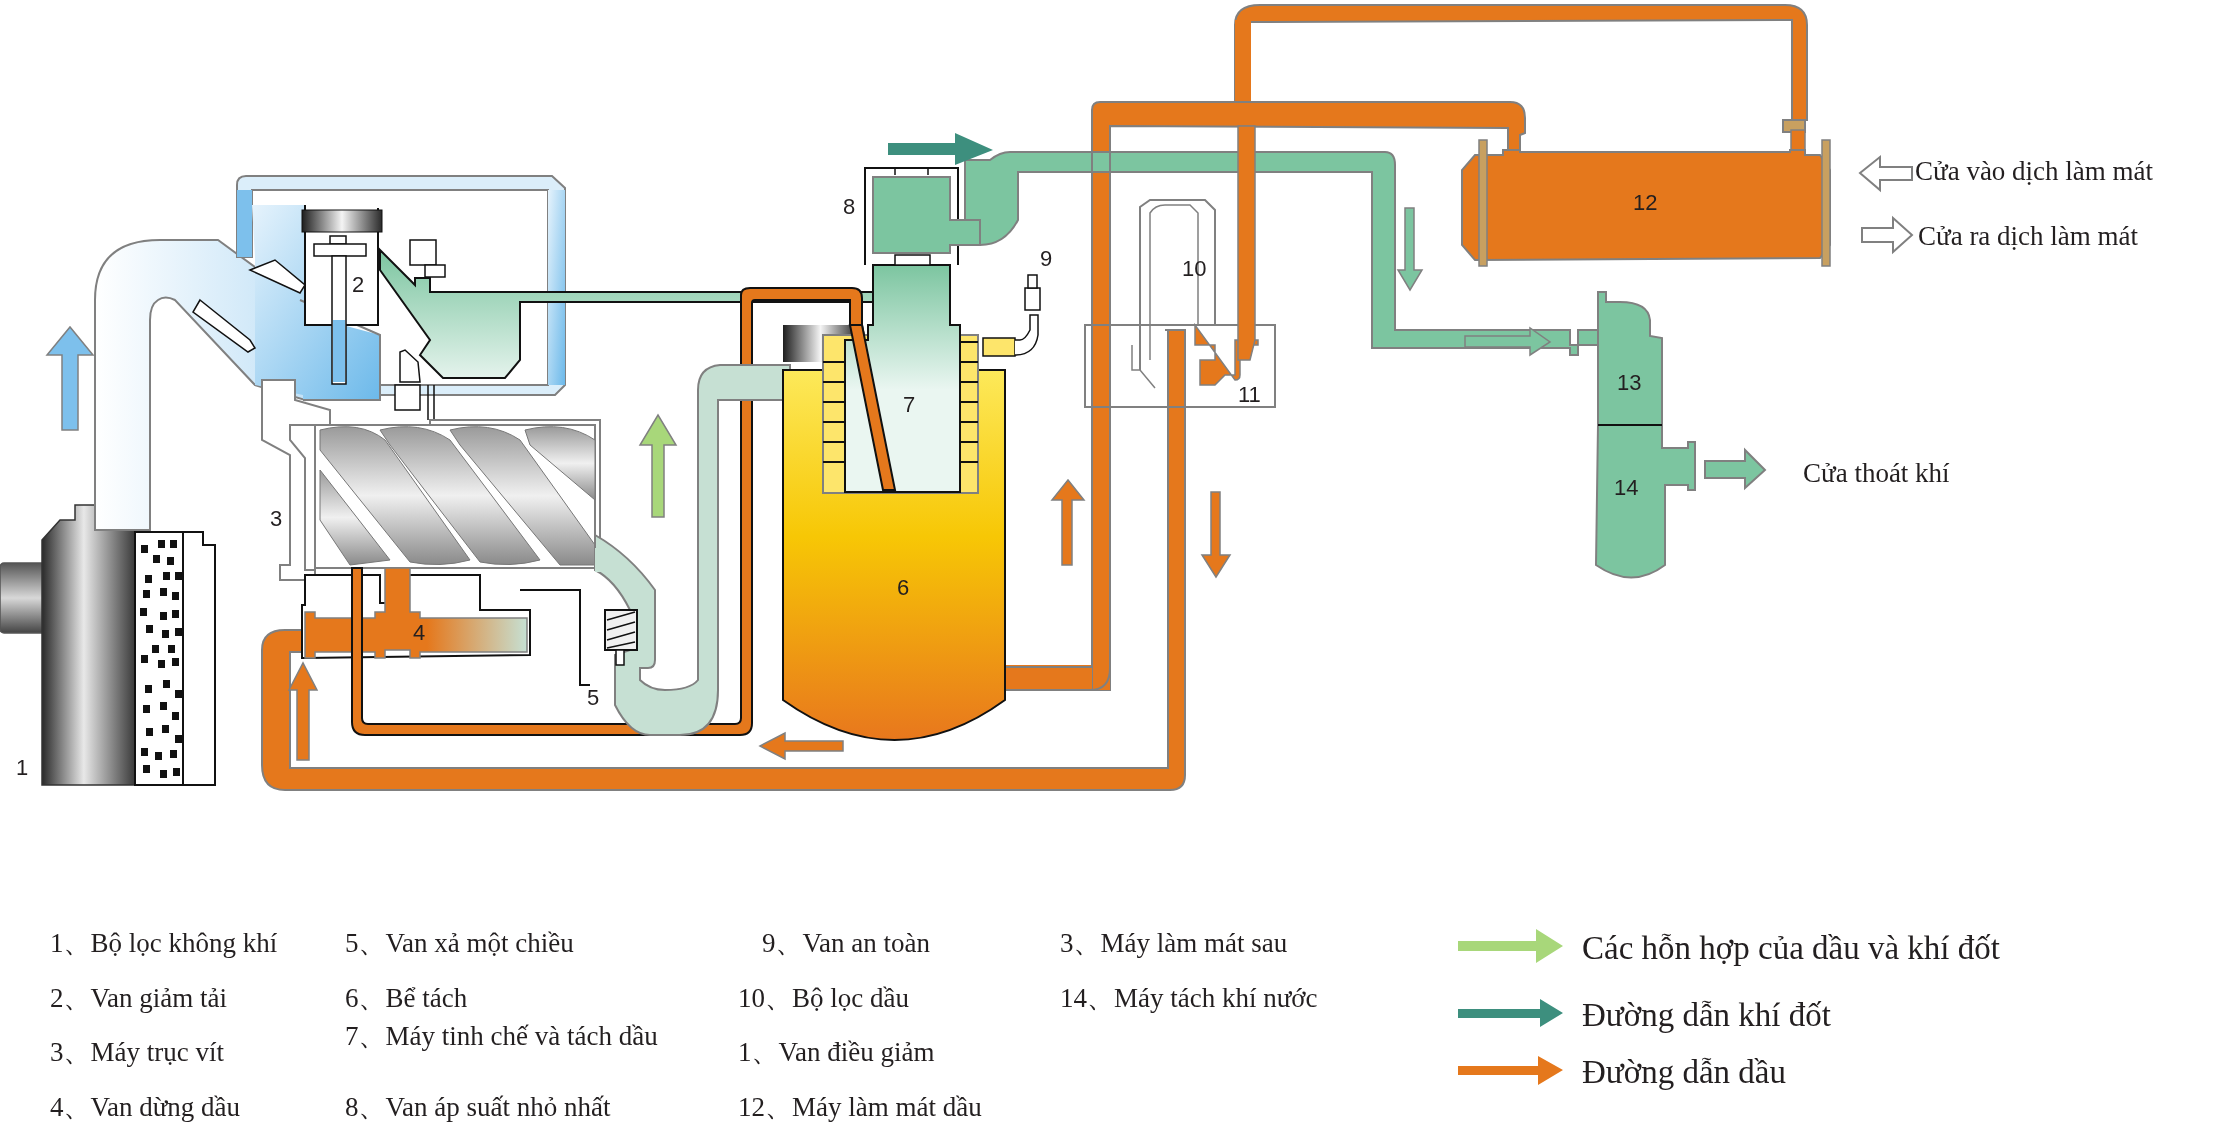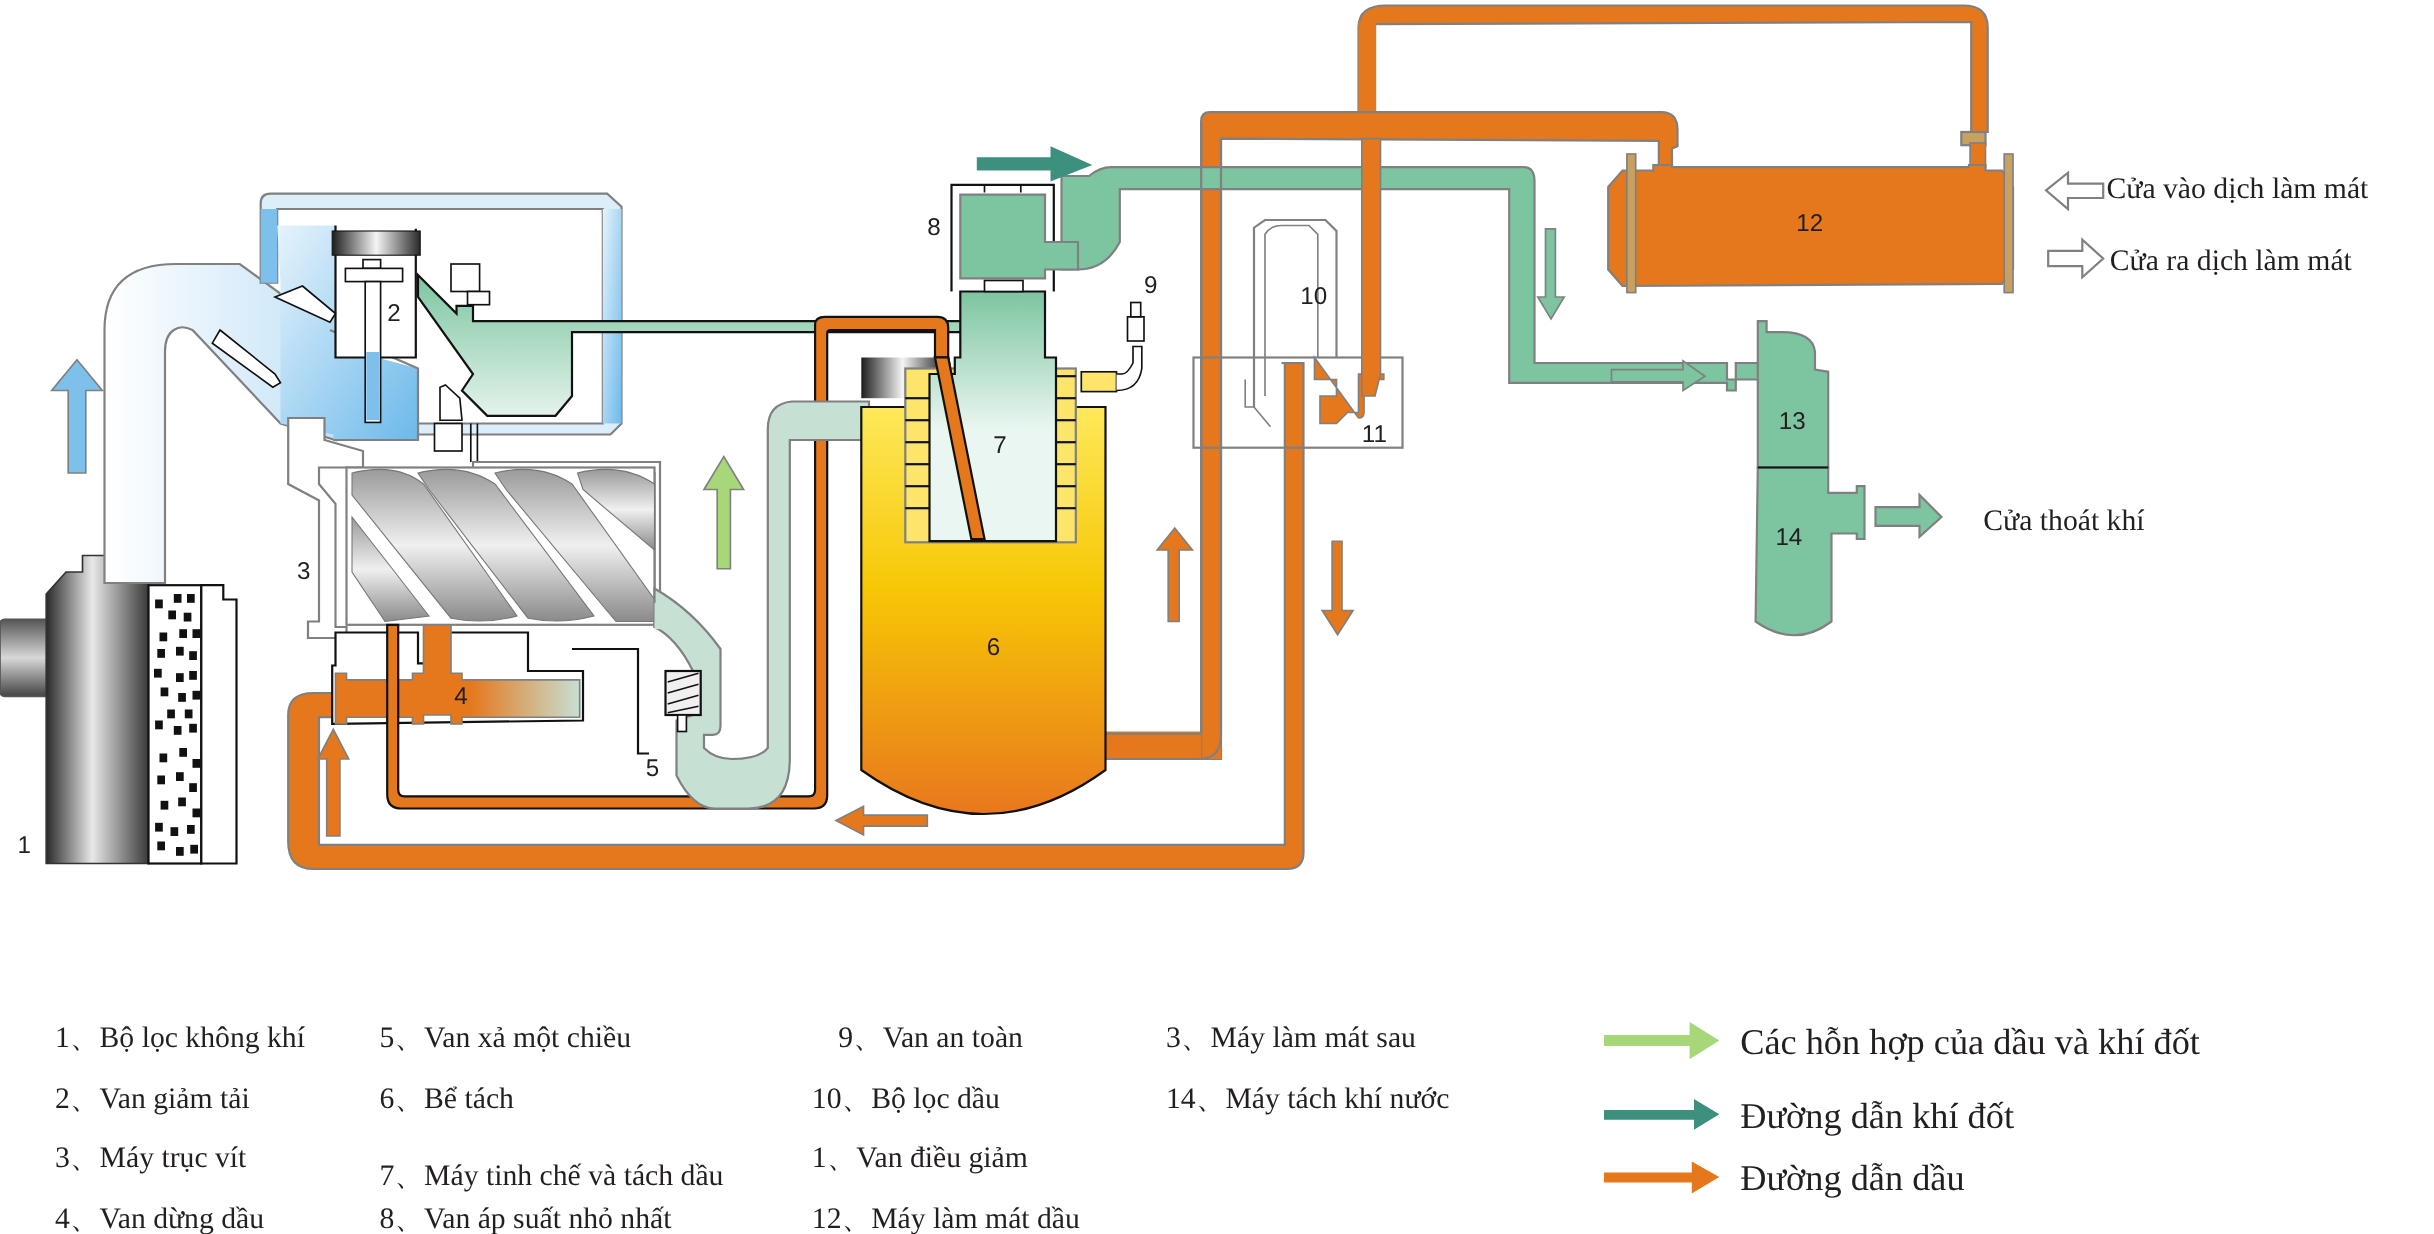--- a/index.html
+++ b/index.html
@@ -324,21 +324,21 @@
 </svg>
 
 <div class="legend">
   <div class="legend-item" style="left:50px;top:25px;"><span>1、</span><span>Bộ lọc không khí</span></div>
   <div class="legend-item" style="left:50px;top:80px;"><span>2、</span><span>Van giảm tải</span></div>
   <div class="legend-item" style="left:50px;top:134px;"><span>3、</span><span>Máy trục vít</span></div>
   <div class="legend-item" style="left:50px;top:189px;"><span>4、</span><span>Van dừng dầu</span></div>
 
   <div class="legend-item" style="left:345px;top:25px;"><span>5、</span><span>Van xả một chiều</span></div>
   <div class="legend-item" style="left:345px;top:80px;"><span>6、</span><span>Bể tách</span></div>
-  <div class="legend-item" style="left:345px;top:150px;"><span>7、</span><span>Máy tinh chế và tách dầu</span></div>
+  <div class="legend-item" style="left:345px;top:118px;"><span>7、</span><span>Máy tinh chế và tách dầu</span></div>
   <div class="legend-item" style="left:345px;top:189px;"><span>8、</span><span>Van áp suất nhỏ nhất</span></div>
 
   <div class="legend-item" style="left:762px;top:25px;"><span>9、</span><span>Van an toàn</span></div>
   <div class="legend-item" style="left:738px;top:80px;"><span>10、</span><span>Bộ lọc dầu</span></div>
   <div class="legend-item" style="left:738px;top:134px;"><span>1、</span><span>Van điều giảm</span></div>
   <div class="legend-item" style="left:738px;top:189px;"><span>12、</span><span>Máy làm mát dầu</span></div>
 
   <div class="legend-item" style="left:1060px;top:25px;"><span>3、</span><span>Máy làm mát sau</span></div>
   <div class="legend-item" style="left:1060px;top:80px;"><span>14、</span><span>Máy tách khí nước</span></div>
 

